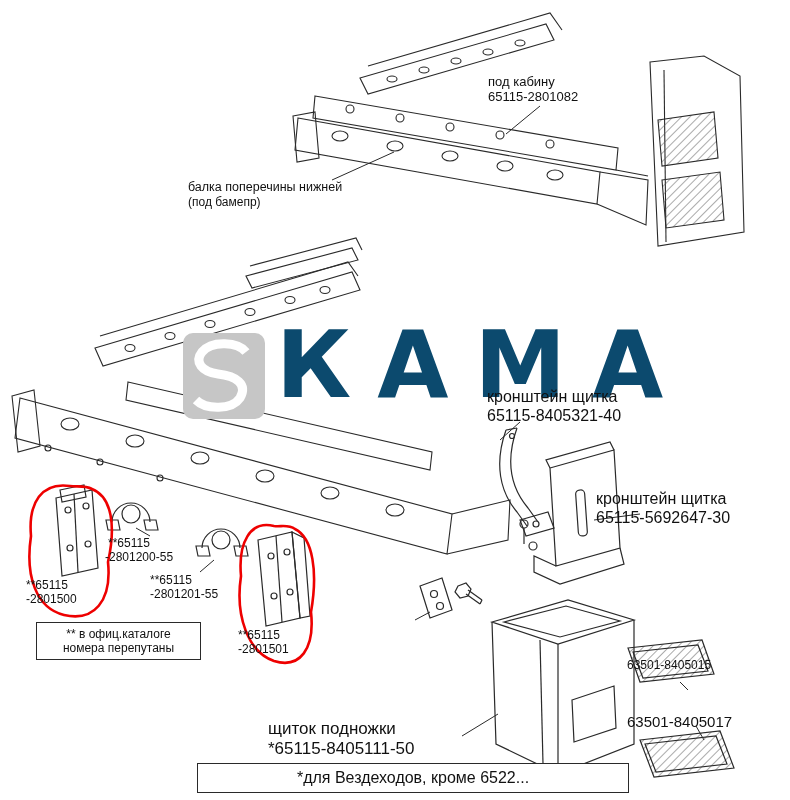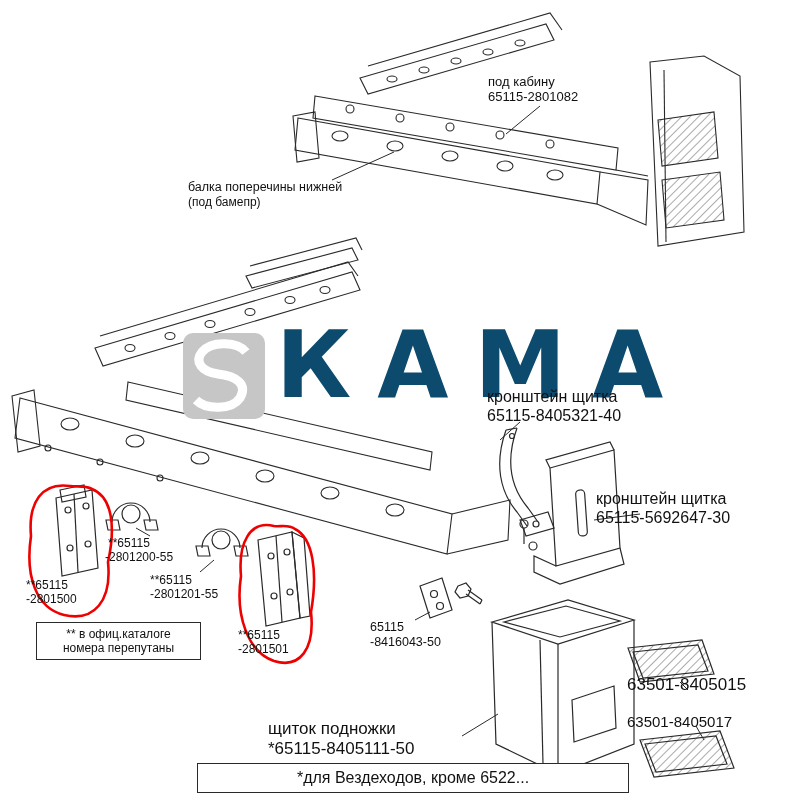--- a/index.html
+++ b/index.html
@@ -228,31 +228,27 @@
   <div class="lbl center" style="left:238px;top:628px;width:64px;font-size:12px">
     <div>**65115</div>
     <div>-2801501</div>
   </div>
 
   <div class="box" style="left:36px;top:622px;width:165px;height:38px;font-size:12px">
     <div>** в офиц.каталоге</div>
     <div>номера перепутаны</div>
   </div>
 
-  <div class="lbl center" style="left:370px;top:620px;width:86px;font-size:12.5px">
-    <div>65115</div>
-    <div>-8416043-50</div>
-  </div>
 
   <div class="lbl center" style="left:268px;top:719px;width:232px;font-size:17px">
     <div>щиток подножки</div>
     <div>*65115-8405111-50</div>
   </div>
 
-  <div class="lbl" style="left:627px;top:675px;font-size:17px">63501-8405015</div>
+  <div class="lbl" style="left:627px;top:658px;font-size:12px">63501-8405015</div>
 
   <div class="lbl" style="left:627px;top:713px;font-size:15px">63501-8405017</div>
 
   <div class="box" style="left:197px;top:763px;width:432px;height:30px;font-size:16px">
     <div>*для Вездеходов, кроме 6522...</div>
   </div>
 
 </div>
 
 </body></html>

